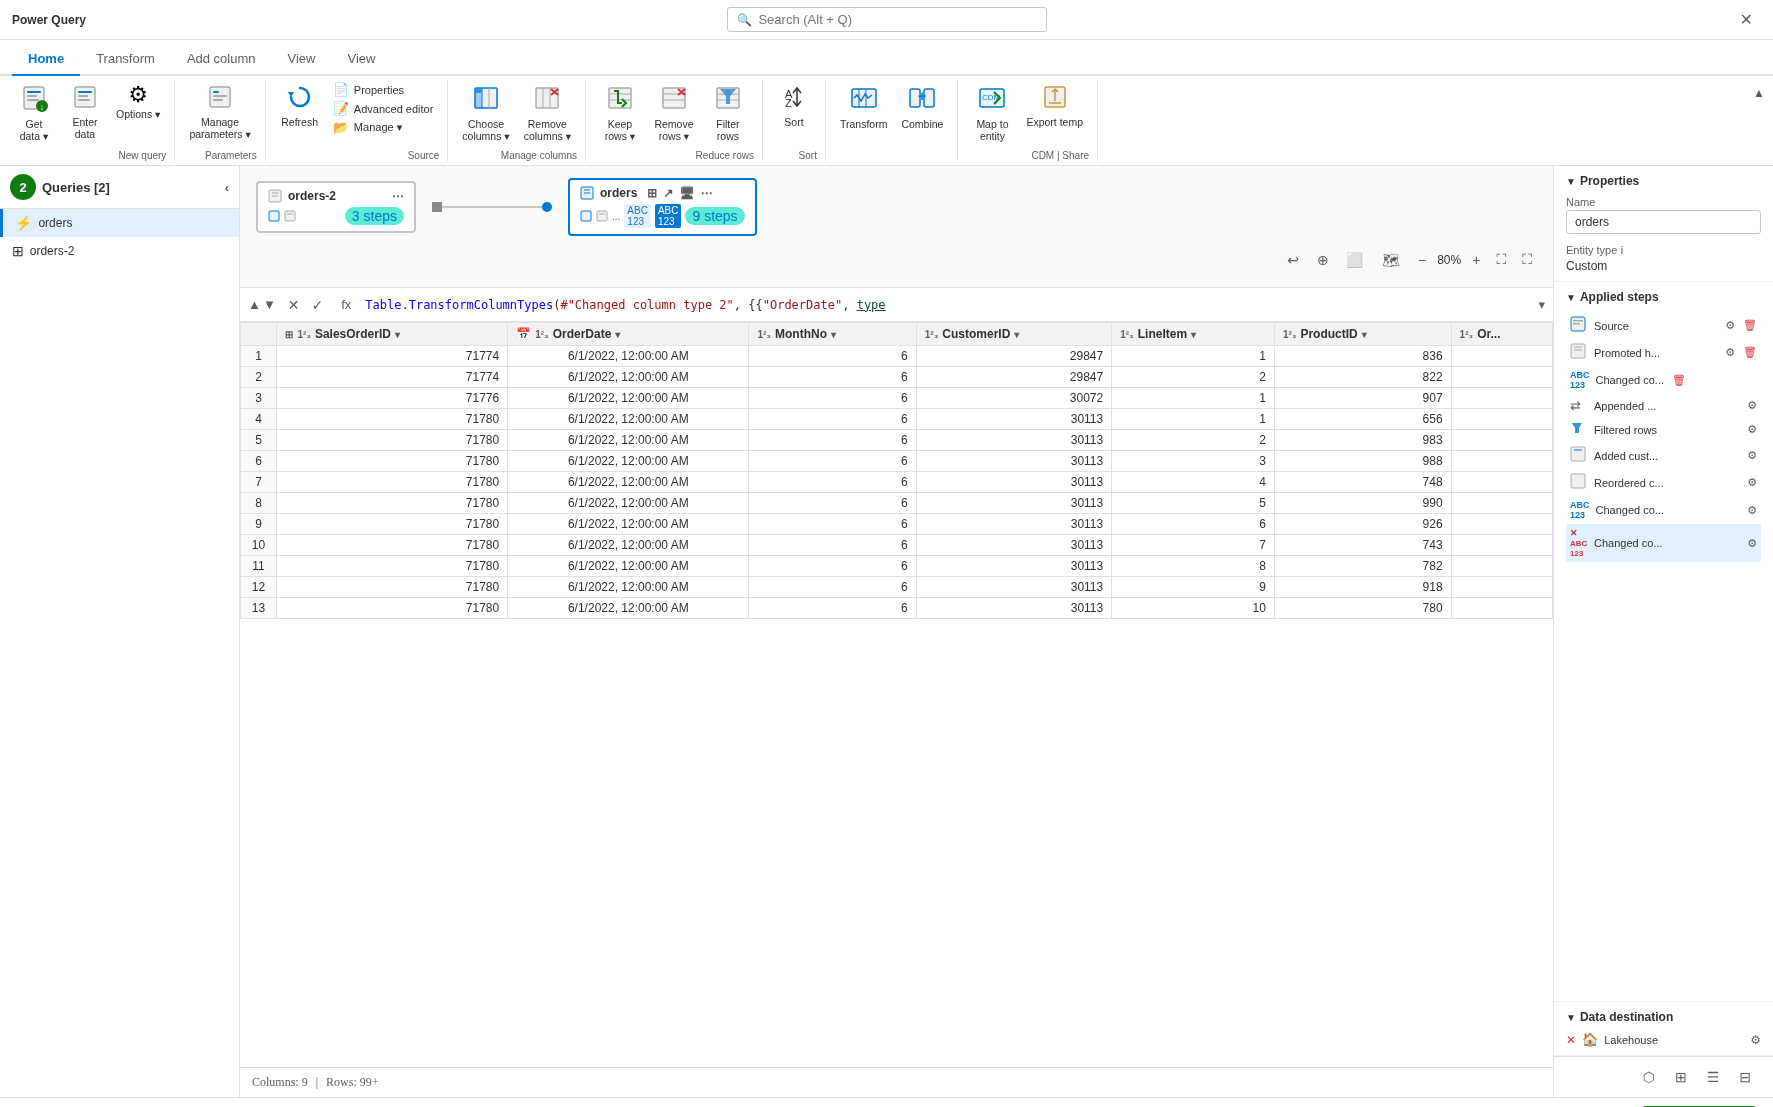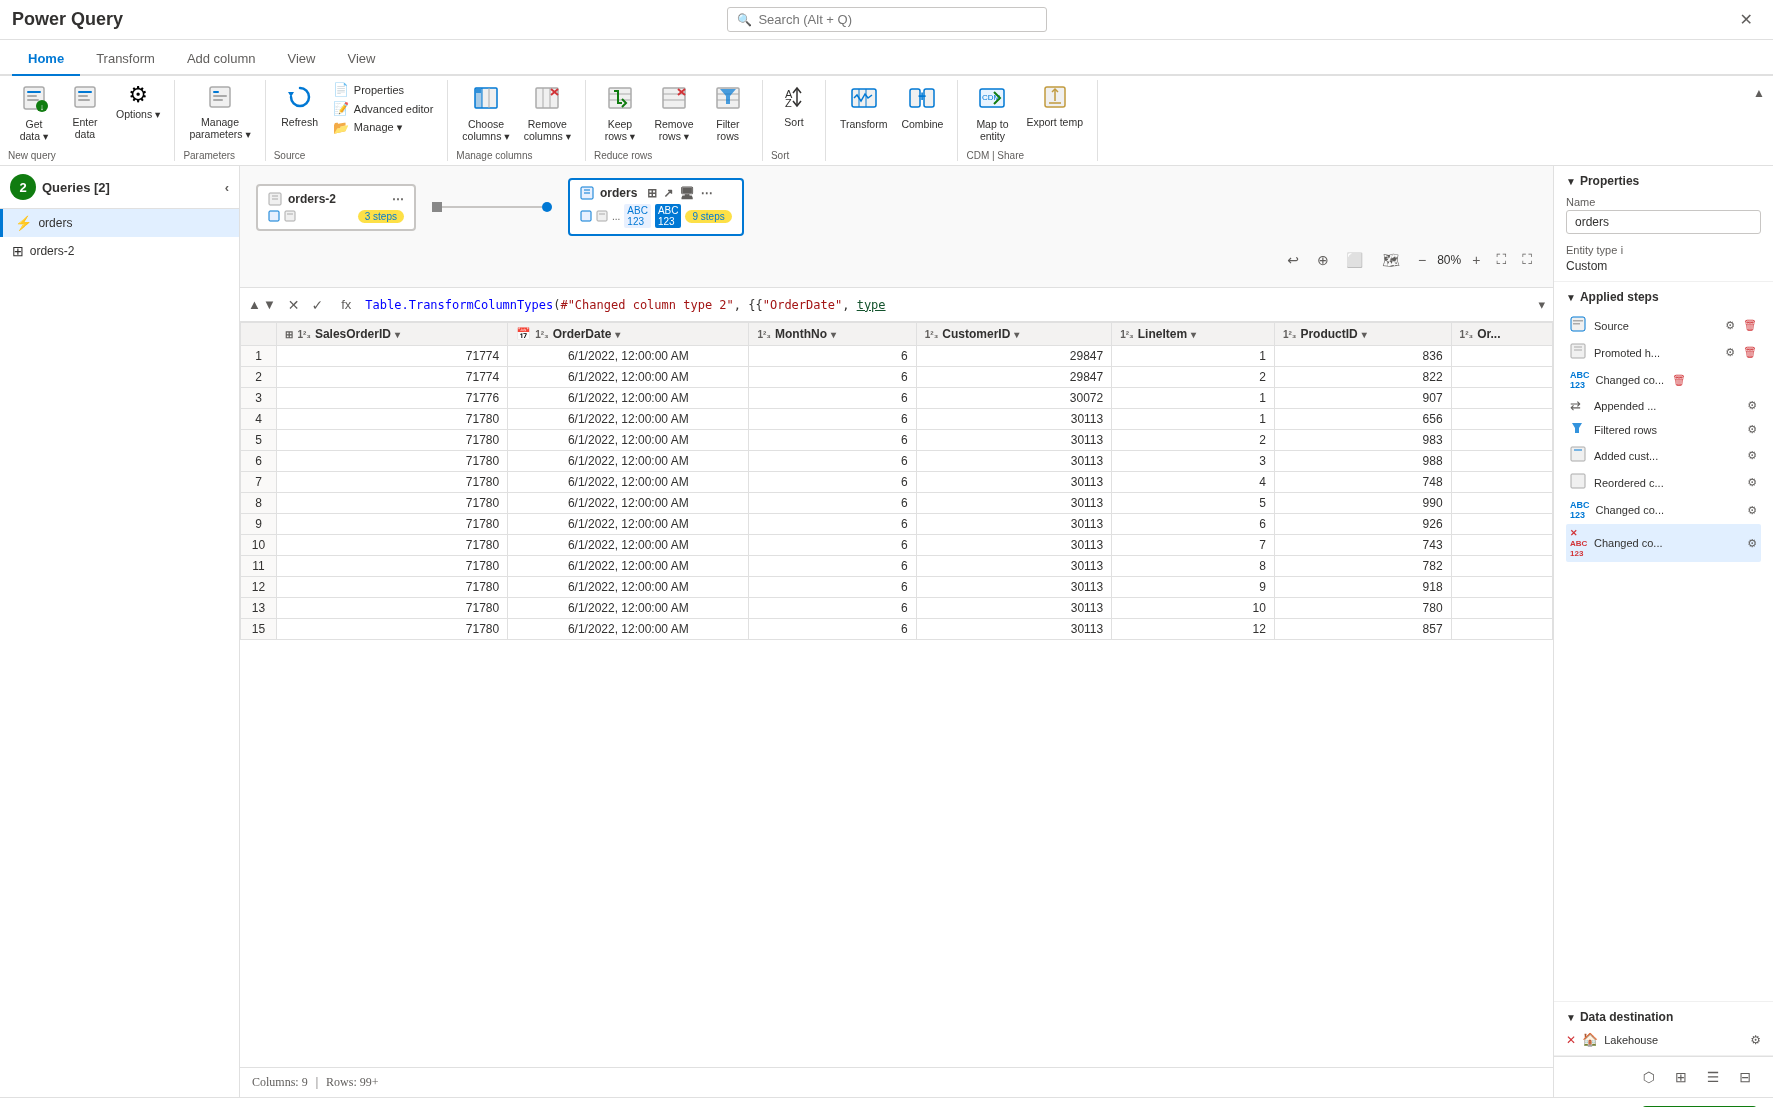--- a/index.html
+++ b/index.html
@@ -8,21 +8,21 @@
     
     .title-bar {
       background: #fff;
       height: 40px;
       display: flex;
       align-items: center;
       padding: 0 12px;
       border-bottom: 1px solid #e0e0e0;
       position: relative;
     }
-    .title-bar-title { font-size: 18px; font-weight: 600; color: #323130; margin-right: auto; }
+    .title-bar-title { font-size: 12px; font-weight: 600; color: #323130; margin-right: auto; }
     .search-box {
       display: flex; align-items: center;
       border: 1px solid #c8c6c4; border-radius: 3px;
       padding: 4px 10px; background: #fff;
       width: 320px; position: absolute; left: 50%; transform: translateX(-50%);
     }
     .search-box input { border: none; outline: none; font-size: 13px; width: 260px; color: #605e5c; }
     .close-btn { margin-left: auto; cursor: pointer; font-size: 16px; color: #605e5c; padding: 4px 8px; }
 
     
@@ -83,21 +83,21 @@
       text-align: center;
     }
     .ribbon-item .icon { font-size: 22px; margin-bottom: 2px; line-height: 1; }
     .ribbon-item .label { font-size: 10.5px; color: #323130; white-space: nowrap; }
     .ribbon-item.large { min-width: 52px; }
     .ribbon-section-label {
       font-size: 10px;
       color: #605e5c;
       padding: 2px 0 0;
       width: 100%;
-      text-align: left;
+      text-align: right;
     }
     .ribbon-group {
       display: flex;
       flex-direction: column;
     }
     .ribbon-small-btn {
       display: flex;
       align-items: center;
       gap: 4px;
       padding: 2px 6px;
@@ -183,25 +183,25 @@
       margin-bottom: 4px;
     }
     .diagram-node-icons {
       display: flex;
       align-items: center;
       gap: 4px;
       font-size: 11px;
       color: #605e5c;
     }
     .node-step-badge {
-      background: #fde047;
+      background: #5eead4;
       color: #0078d4;
       border-radius: 10px;
       padding: 1px 7px;
-      font-size: 10px;
+      font-size: 14px;
       margin-left: auto;
     }
     .diagram-toolbar {
       display: flex;
       align-items: center;
       gap: 8px;
       justify-content: flex-end;
       padding: 4px 0;
     }
     .diagram-tool-btn {
@@ -965,30 +965,20 @@
               <tr>
                 <td class="row-num-col">13</td>
                 <td>71780</td>
                 <td class="text-left">6/1/2022, 12:00:00 AM</td>
                 <td>6</td>
                 <td>30113</td>
                 <td>10</td>
                 <td>780</td>
                 <td></td>
               </tr>
-              <tr>
-                <td class="row-num-col">15</td>
-                <td>71780</td>
-                <td class="text-left">6/1/2022, 12:00:00 AM</td>
-                <td>6</td>
-                <td>30113</td>
-                <td>12</td>
-                <td>857</td>
-                <td></td>
-              </tr>
             </tbody>
         </table>
       </div>
 
       <div class="status-bar">
         <span>Columns: 9</span>
         <span style="margin: 0 8px;">|</span>
         <span>Rows: 99+</span>
       </div>
     </div>

